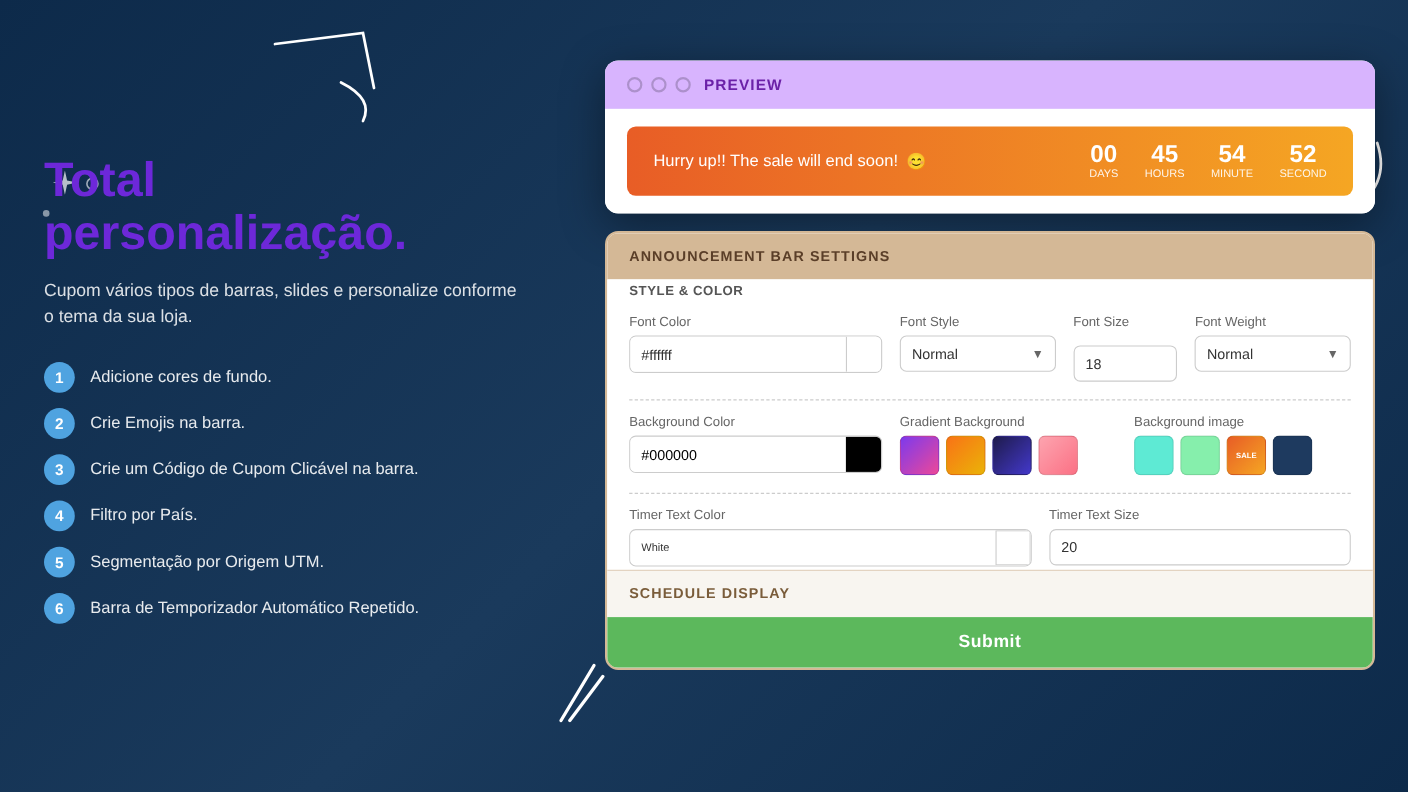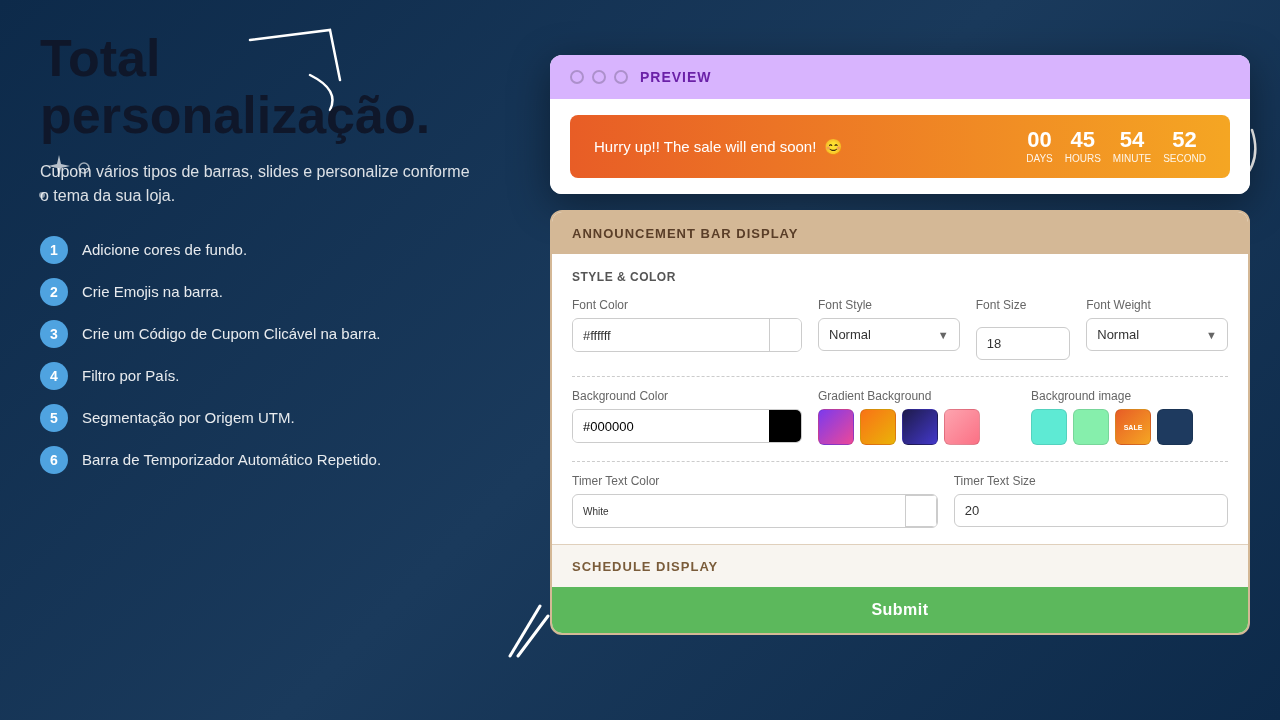--- a/index.html
+++ b/index.html
@@ -21,23 +21,24 @@
     }
 
     
     .left-section {
       position: absolute;
       left: 40px;
       top: 30px;
       width: 430px;
     }
     .main-title {
-      font-size: 52px;
+      font-size: 44px;
       font-weight: 800;
-      color: #0f172a;
+      color: #6d28d9;
+      margin-top: 110px;
       line-height: 1.1;
     }
     .subtitle {
       font-size: 16px;
       color: rgba(255,255,255,0.85);
       margin-top: 16px;
       line-height: 1.5;
     }
     .feature-list {
       margin-top: 28px;
@@ -123,21 +124,21 @@
     .bar-message {
       font-size: 15px;
       color: white;
       font-weight: 500;
       display: flex;
       align-items: center;
       gap: 8px;
     }
     .countdown {
       display: flex;
-      gap: 12px;
+      gap: 24px;
     }
     .countdown-item {
       text-align: center;
       color: white;
     }
     .countdown-num {
       font-size: 22px;
       font-weight: 700;
       display: block;
       line-height: 1;
@@ -161,21 +162,21 @@
       background: #d4b896;
       padding: 12px 20px;
     }
     .settings-title {
       font-size: 13px;
       font-weight: 700;
       color: #5a3e28;
       letter-spacing: 1px;
     }
     .settings-body {
-      padding: 16px 20px;
+      padding: 3px 20px;
       background: white;
     }
     .section-label {
       font-size: 12px;
       font-weight: 600;
       color: #555;
       letter-spacing: 0.5px;
       margin-bottom: 14px;
     }
     .form-row {
@@ -425,21 +426,21 @@
             <span class="countdown-num">52</span>
             <span class="countdown-label">SECOND</span>
           </div>
         </div>
       </div>
     </div>
   </div>
 
   <div class="settings-panel">
     <div class="settings-header">
-      <span class="settings-title">ANNOUNCEMENT BAR DISPLAY</span>
+      <span class="settings-title">ANNOUNCEMENT BAR SETTIGNS</span>
     </div>
     <div class="settings-body">
 
       <div class="section-label">STYLE &amp; COLOR</div>
 
       <div class="form-row">
         <div class="form-group font-color">
           <label>Font Color</label>
           <div class="input-with-swatch">
             <input type="text" style="font-size: 13px; color: rgb(51, 51, 51); padding: 8px 10px; border: none; outline: none; flex: 1 1 0%;" value="#ffffff">

